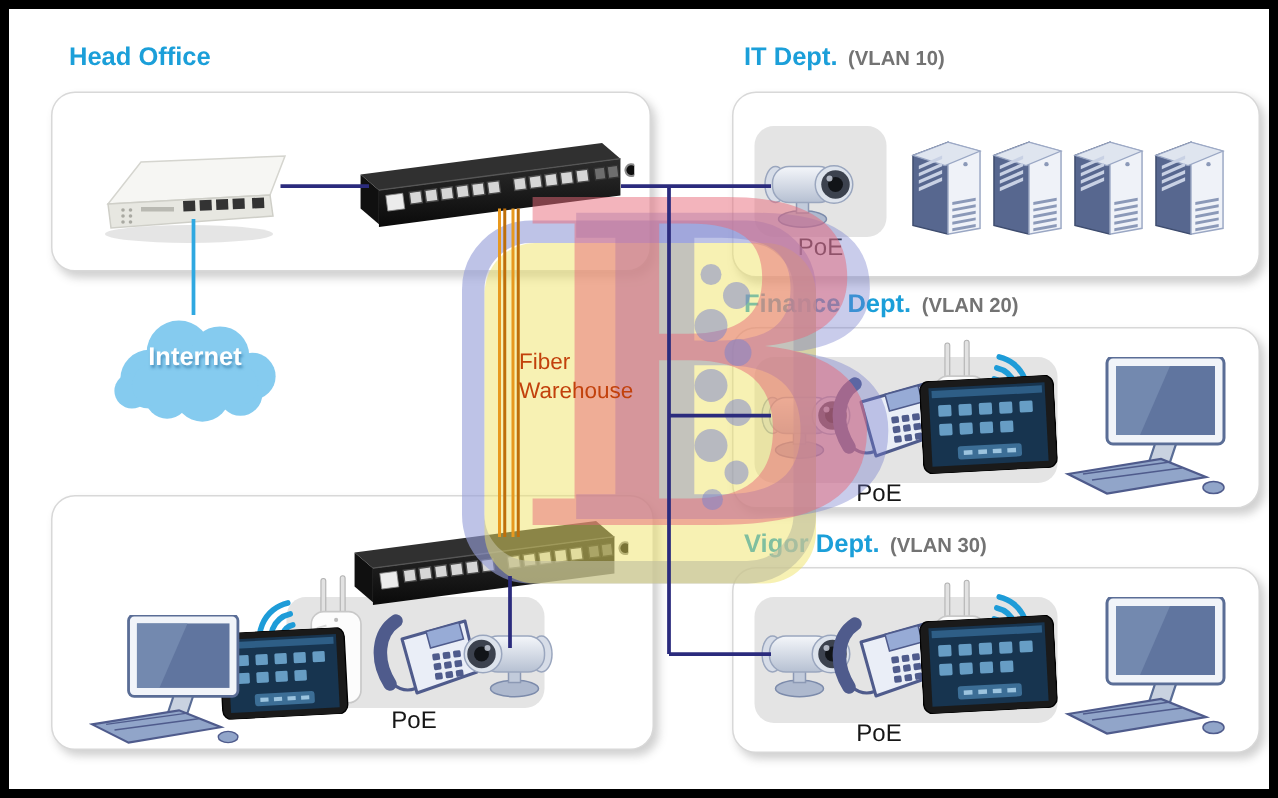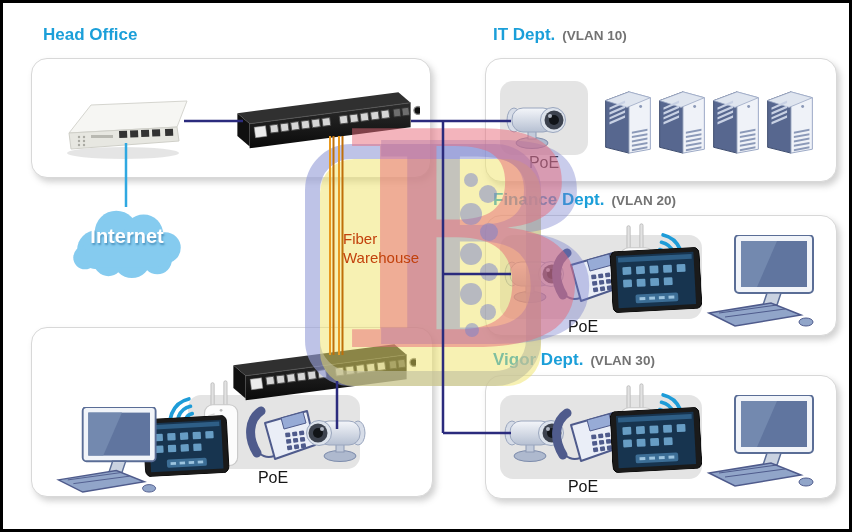--- a/index.html
+++ b/index.html
@@ -1,28 +1,28 @@
 <!DOCTYPE html>
 <html><head>
 <meta charset="utf-8">
 <style>
   html,body{margin:0;padding:0;background:#fff;font-family:"Liberation Sans",sans-serif;}
-  .stage{position:relative;width:852px;height:532px;background:#fff;border:3px solid #000000;
+  .stage{position:relative;width:852px;height:532px;background:#fff;border:6px solid #000000;
          box-sizing:border-box;overflow:hidden;}
   .abs{position:absolute;}
   .box{position:absolute;background:#fff;border:1px solid #d8d8d8;border-radius:16px;
        box-shadow:3px 4px 6px rgba(90,90,90,.28);z-index:1;}
   .zone{position:absolute;background:#e4e4e4;border-radius:13px;z-index:2;}
   .dept-title{position:absolute;z-index:3;white-space:nowrap;}
   .dept-title .t{font-weight:bold;font-size:17px;color:#1b9fd9;}
   .dept-title .v{font-weight:bold;font-size:13.5px;color:#737373;margin-left:7px;}
   .poe{position:absolute;z-index:3;font-weight:normal;font-size:16px;color:#161616;text-align:center;}
   .router-label{position:absolute;z-index:3;font-weight:bold;font-size:15px;color:#141414;}
   .fiber-label{position:absolute;z-index:7;font-weight:normal;font-size:15px;line-height:19px;color:#c2410c;}
-  .cloud-label{position:absolute;z-index:4;font-weight:bold;font-size:20px;color:#fff;text-align:center;
+  .cloud-label{position:absolute;z-index:4;font-weight:bold;font-size:17px;color:#fff;text-align:center;
                text-shadow:1px 2px 2px rgba(30,100,150,.55);}
   .dev{position:absolute;z-index:3;}
   
   .wm{position:absolute;z-index:4;pointer-events:none;}
   .wm-ring{left:302px;top:141px;width:206px;height:212px;border:15px solid rgba(150,158,216,.62);
            border-radius:46px;}
   .wm-fill{left:317px;top:156px;width:221px;height:227px;background:rgba(238,226,96,.48);border-radius:34px;}
   .wm-b{font-family:"DejaVu Serif",serif;font-weight:bold;line-height:1;}
   .wm-b-lav{left:365px;top:103px;font-size:280px;color:rgba(112,122,202,.38);}
   .wm-b-pink{left:335px;top:89px;font-size:300px;color:rgba(232,106,122,.5);}

